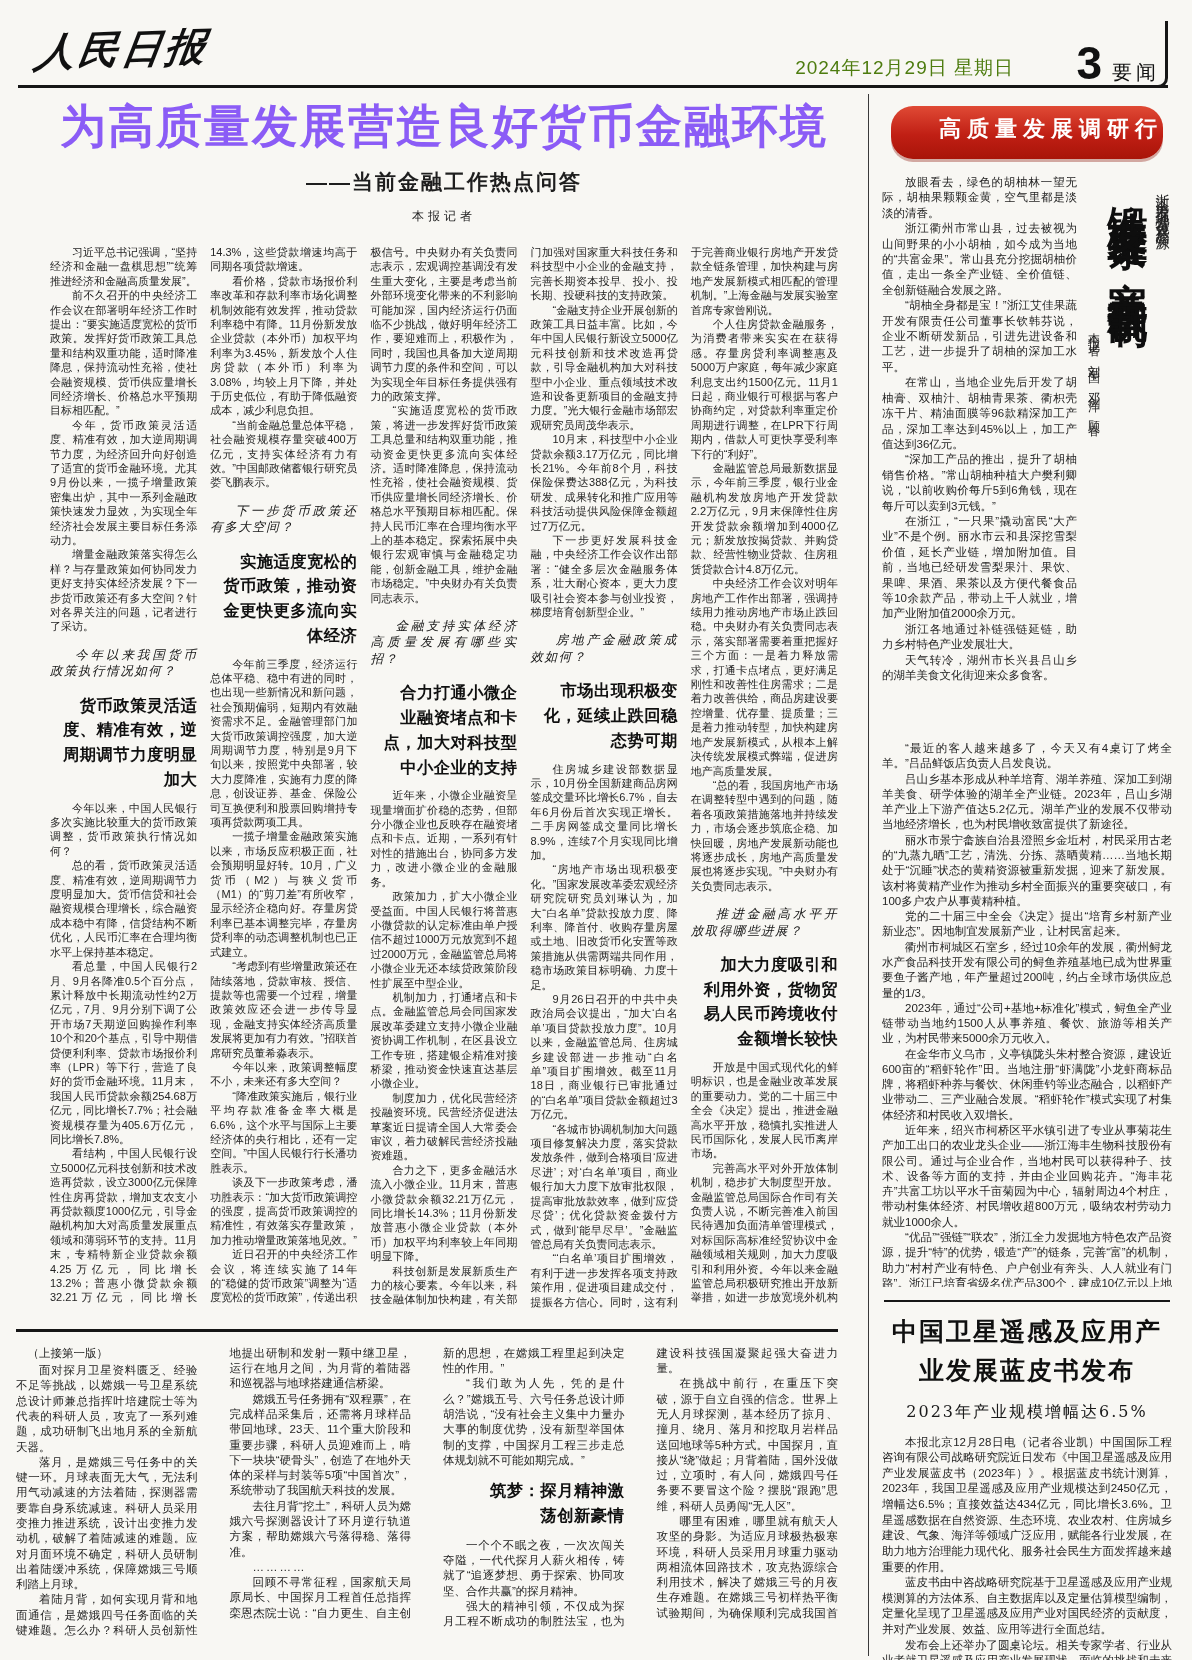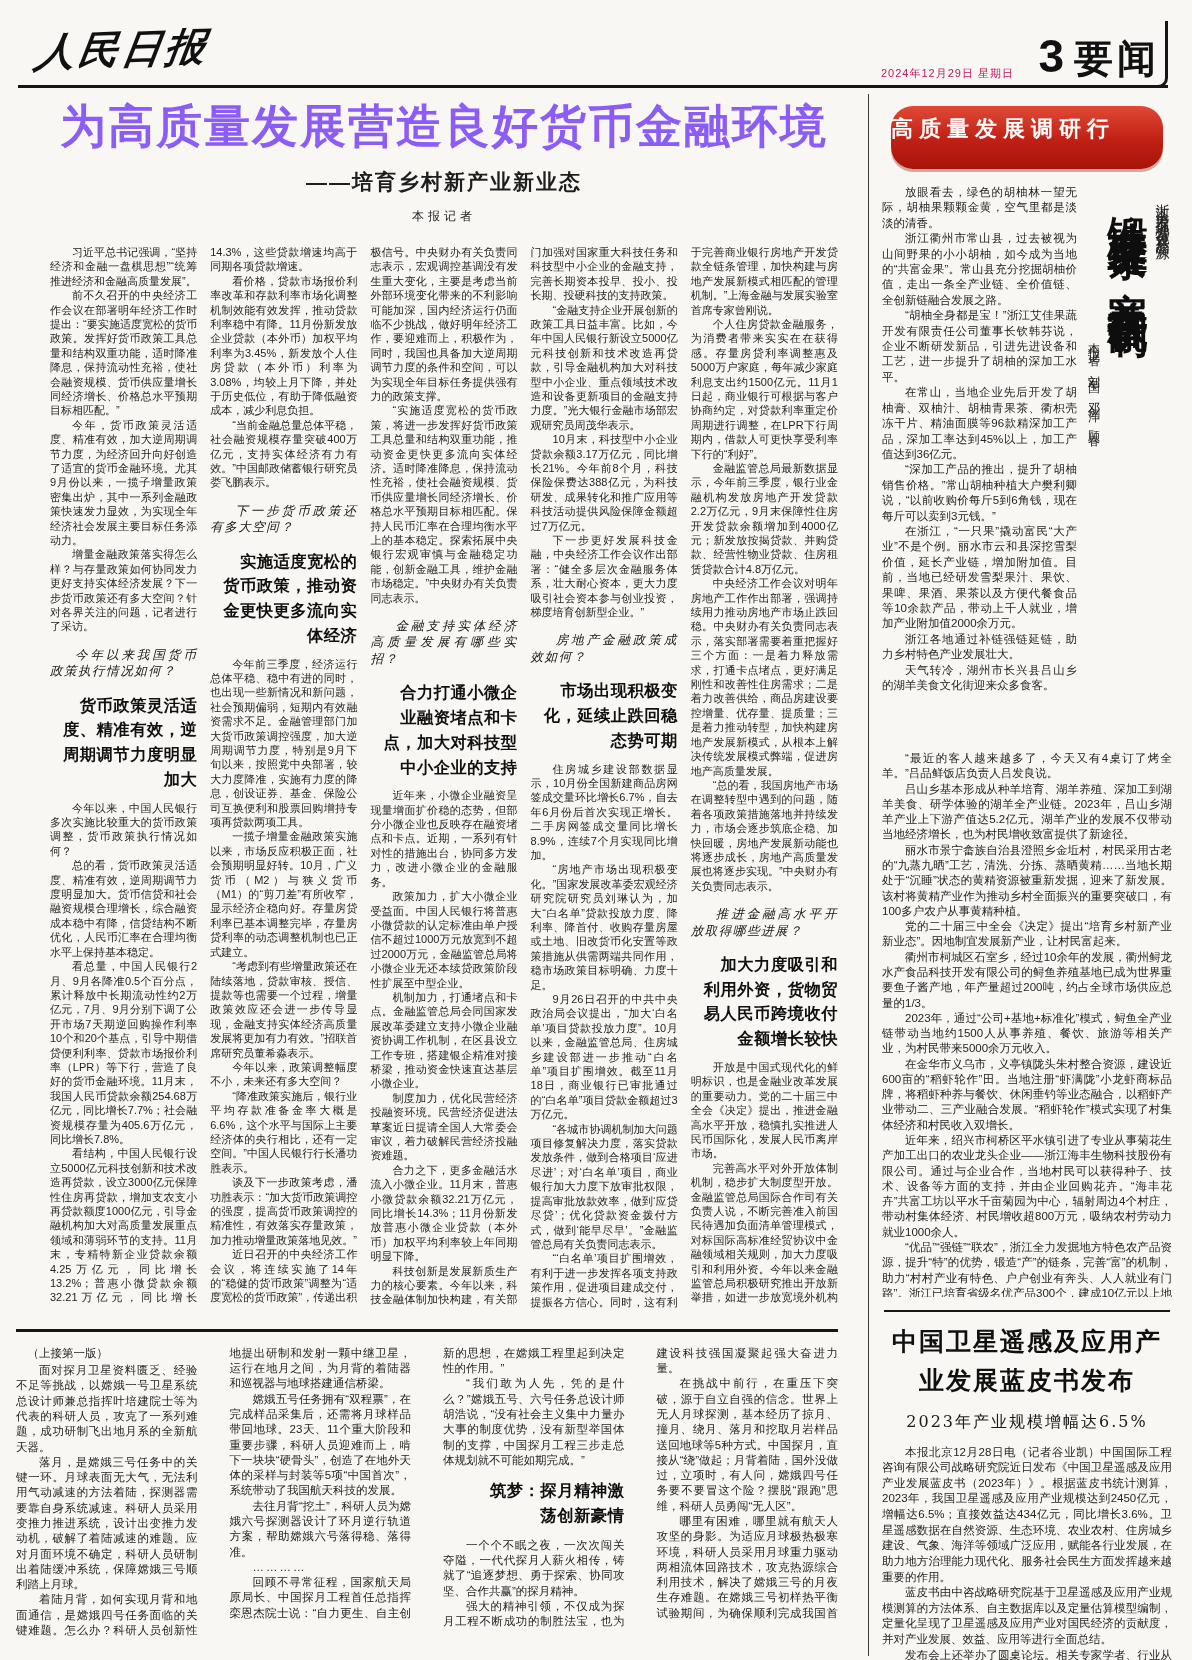--- a/index.html
+++ b/index.html
@@ -5,24 +5,24 @@
   html,body{margin:0;padding:0;}
   body{width:1192px;height:1660px;overflow:hidden;background:#e8e6e0;
        font-family:"Liberation Sans",sans-serif;color:#1e1e1e;}
   .page{position:relative;width:1192px;height:1660px;background:#f8f7f3;}
 
   
   .masthead{position:absolute;left:18px;right:18px;top:8px;height:80px;}
   .logo{position:absolute;left:18px;top:14px;font-family:"DejaVu Serif","Liberation Serif",serif;
         font-style:italic;font-weight:900;font-size:40px;letter-spacing:3px;color:#111;
         transform:skewX(-10deg) rotate(-2deg);}
-  .dateline{position:absolute;right:160px;bottom:7px;font-size:11px;color:#be185d;letter-spacing:1px;}
+  .dateline{position:absolute;right:160px;bottom:7px;font-size:19px;color:#4d7c0f;letter-spacing:1px;}
   .pageinfo{position:absolute;right:14px;bottom:2px;display:flex;align-items:baseline;gap:10px;color:#111;}
   .pagenum{font-size:46px;font-weight:900;line-height:1;}
-  .sectionname{font-size:39px;font-weight:700;letter-spacing:4px;}
+  .sectionname{font-size:20px;font-weight:400;letter-spacing:4px;}
   .header-rule{position:absolute;left:0;right:6px;bottom:0;border-bottom:3.5px solid #161616;}
   .header-corner{position:absolute;right:6px;bottom:0;width:148px;height:64px;
         border-right:3.5px solid #161616;border-bottom:3.5px solid #161616;border-bottom-right-radius:10px;}
 
   
   .content{position:absolute;left:18px;right:18px;top:92px;bottom:0;}
   .main-area{position:absolute;left:32px;top:0;width:788px;}
   .divider-v{position:absolute;left:850px;top:2px;bottom:4px;width:1px;background:#3a3a3a;}
   .sidebar{position:absolute;left:864px;right:2px;top:0;bottom:0;}
 
@@ -44,22 +44,22 @@
   .blk-p{text-indent:2em;}
   .blk-dots{text-indent:2em;letter-spacing:2px;}
   .blk-ref{text-indent:1em;margin-bottom:2px;}
   .blk-q{font-family:"DejaVu Serif","Liberation Serif",serif;font-style:italic;
          margin:13px 0;text-indent:2em;font-size:1.14em;letter-spacing:1.5px;color:#161616;}
   .blk-h{font-weight:900;font-size:1.48em;line-height:1.52;margin:7px 0 9px;
          text-indent:1em;letter-spacing:0.5px;color:#101010;text-align:right;}
   .bottom-section .blk-h{font-size:1.42em;text-indent:2em;margin:10px 0;}
 
   
-  .banner{margin:14px auto 0;width:272px;text-align:left;color:#fff;font-size:22px;
-          font-weight:900;letter-spacing:6px;padding:8px 0 25px;border-radius:22px;
+  .banner{margin:14px auto 0;width:272px;text-align:right;color:#fff;font-size:22px;
+          font-weight:900;letter-spacing:6px;padding:8px 0 15px;border-radius:22px;
           background:linear-gradient(180deg,#e04a35 0%,#c01f14 55%,#a81409 100%);
           box-shadow:0 3px 0 rgba(140,20,10,.35);}
   .feature-top{display:flex;margin-top:16px;height:562px;overflow:hidden;}
   .feature-body1{flex:1 1 auto;font-size:11.5px;line-height:1.34;text-align:justify;color:#242424;min-width:0;}
   .v-byline{writing-mode:vertical-rl;font-size:12px;padding-top:148px;margin-left:8px;
             letter-spacing:4px;font-family:"DejaVu Serif","Liberation Serif",serif;white-space:nowrap;}
   .v-title{writing-mode:vertical-rl;font-size:40px;font-weight:900;line-height:1.05;
            margin-left:5px;letter-spacing:5px;color:#0e0e0e;white-space:nowrap;}
   .v-kicker{writing-mode:vertical-rl;font-size:14px;margin-left:5px;padding-top:8px;
            letter-spacing:3px;white-space:nowrap;}
@@ -85,21 +85,21 @@
       <span class="sectionname">要闻</span>
     </div>
     <div class="header-rule"></div>
     <div class="header-corner"></div>
   </header>
 
   <div class="content">
 
     <section class="main-area">
       <h1 class="headline">为高质量发展营造良好货币金融环境</h1>
-      <div class="subhead">——培育乡村新产业新业态</div>
+      <div class="subhead">——当前金融工作热点问答</div>
       <div class="byline-center">本报记者</div>
       <div class="article-body">
           <div class="blk blk-p">习近平总书记强调，“坚持经济和金融一盘棋思想”“统筹推进经济和金融高质量发展”。</div>
           <div class="blk blk-p">前不久召开的中央经济工作会议在部署明年经济工作时提出：“要实施适度宽松的货币政策。发挥好货币政策工具总量和结构双重功能，适时降准降息，保持流动性充裕，使社会融资规模、货币供应量增长同经济增长、价格总水平预期目标相匹配。”</div>
           <div class="blk blk-p">今年，货币政策灵活适度、精准有效，加大逆周期调节力度，为经济回升向好创造了适宜的货币金融环境。尤其9月份以来，一揽子增量政策密集出炉，其中一系列金融政策快速发力显效，为实现全年经济社会发展主要目标任务添动力。</div>
           <div class="blk blk-p">增量金融政策落实得怎么样？与存量政策如何协同发力更好支持实体经济发展？下一步货币政策还有多大空间？针对各界关注的问题，记者进行了采访。</div>
           <div class="blk blk-q">今年以来我国货币政策执行情况如何？</div>
           <div class="blk blk-h">货币政策灵活适度、精准有效，逆周期调节力度明显加大</div>
           <div class="blk blk-p">今年以来，中国人民银行多次实施比较重大的货币政策调整，货币政策执行情况如何？</div>
           <div class="blk blk-p">总的看，货币政策灵活适度、精准有效，逆周期调节力度明显加大。货币信贷和社会融资规模合理增长，综合融资成本稳中有降，信贷结构不断优化，人民币汇率在合理均衡水平上保持基本稳定。</div>

